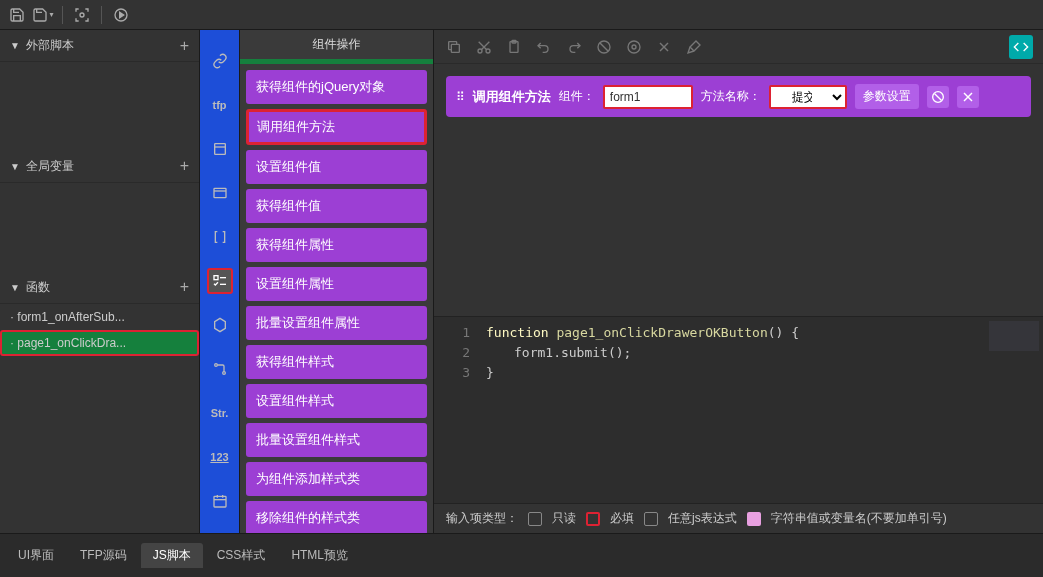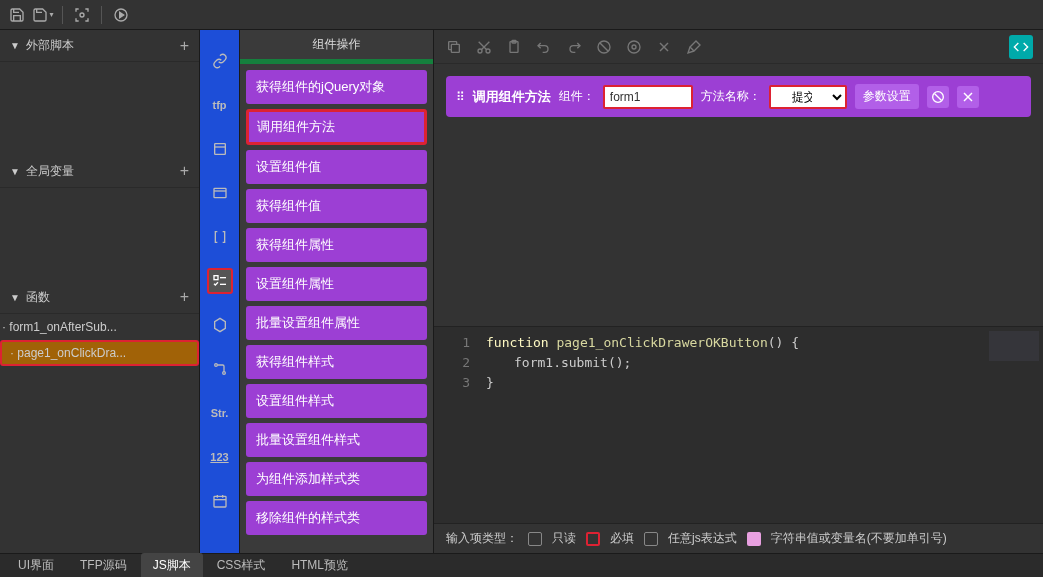--- a/index.html
+++ b/index.html
@@ -11,22 +11,22 @@
 
 .main-area { flex: 1; display: flex; min-height: 0; }
 
 .left-panel { width: 200px; background: #333; display: flex; flex-direction: column; border-right: 1px solid #1a1a1a; }
 .section-header { height: 32px; display: flex; align-items: center; padding: 0 10px; background: #333; border-bottom: 1px solid #2a2a2a; cursor: pointer; }
 .section-header .chev { margin-right: 6px; font-size: 10px; }
 .section-header .title { flex: 1; }
 .section-header .plus { color: #aaa; font-size: 16px; cursor: pointer; }
 .section-body { flex: 0 0 auto; }
 .section-spacer { flex: 1; }
-.func-item { padding: 6px 2px; cursor: pointer; white-space: nowrap; overflow: hidden; text-overflow: ellipsis; }
-.func-item.active { background: #a16207; border: 2px solid #d23; border-radius: 3px; padding: 4px 8px; }
+.func-item { padding: 6px 10px; cursor: pointer; white-space: nowrap; overflow: hidden; text-overflow: ellipsis; }
+.func-item.active { background: #15803d; border: 2px solid #d23; border-radius: 3px; padding: 4px 8px; }
 
 .icon-rail { width: 40px; background: #1d4ed8; display: flex; flex-direction: column; align-items: center; padding-top: 18px; gap: 18px; border-right: 1px solid #1a1a1a; }
 .rail-item { width: 26px; height: 26px; display: flex; align-items: center; justify-content: center; color: #bbb; cursor: pointer; border-radius: 3px; font-size: 13px; }
 .rail-item.active { background: #555; color: #fff; border: 2px solid #d23; }
 .rail-label { font-size: 11px; font-weight: bold; }
 
 .ops-panel { width: 194px; background: #3a3a3a; display: flex; flex-direction: column; border-right: 1px solid #1a1a1a; }
 .ops-header { height: 34px; display: flex; align-items: center; justify-content: center; color: #ddd; border-bottom: 5px solid #15803d; }
 .ops-list { flex: 1; overflow-y: auto; padding: 6px; display: flex; flex-direction: column; gap: 5px; }
 .op-btn { background: #9c3fd4; color: #fff; padding: 8px 10px; border-radius: 3px; cursor: pointer; font-size: 13px; }
@@ -54,21 +54,21 @@
 .code-lines .fn { color: #d8d8a0; }
 .code-lines .plain { color: #ccc; }
 .minimap { position: absolute; top: 4px; right: 4px; width: 50px; height: 30px; background: rgba(80,80,100,0.25); }
 
 .legend-bar { height: 30px; background: #333; border-top: 1px solid #222; display: flex; align-items: center; padding: 0 12px; gap: 10px; font-size: 12px; }
 .legend-bar .lbl { color: #ccc; }
 .legend-chk { width: 14px; height: 14px; border: 1px solid #888; border-radius: 2px; }
 .legend-chk.req { border: 2px solid #d23; }
 .legend-chk.pink { background: #e8a0e0; border: none; }
 
-.bottom-tabs { height: 24px; background: #2b2b2b; display: flex; align-items: center; padding: 0 6px; gap: 2px; border-top: 1px solid #1a1a1a; }
+.bottom-tabs { height: 44px; background: #2b2b2b; display: flex; align-items: center; padding: 0 6px; gap: 2px; border-top: 1px solid #1a1a1a; }
 .btab { padding: 4px 12px; color: #bbb; cursor: pointer; border-radius: 3px 3px 0 0; }
 .btab.active { background: #444; color: #fff; }
 
 svg { width: 16px; height: 16px; }
 .ops-list::-webkit-scrollbar { width: 8px; }
 .ops-list::-webkit-scrollbar-thumb { background: #555; }
 </style>
 </head>
 <body>
 

